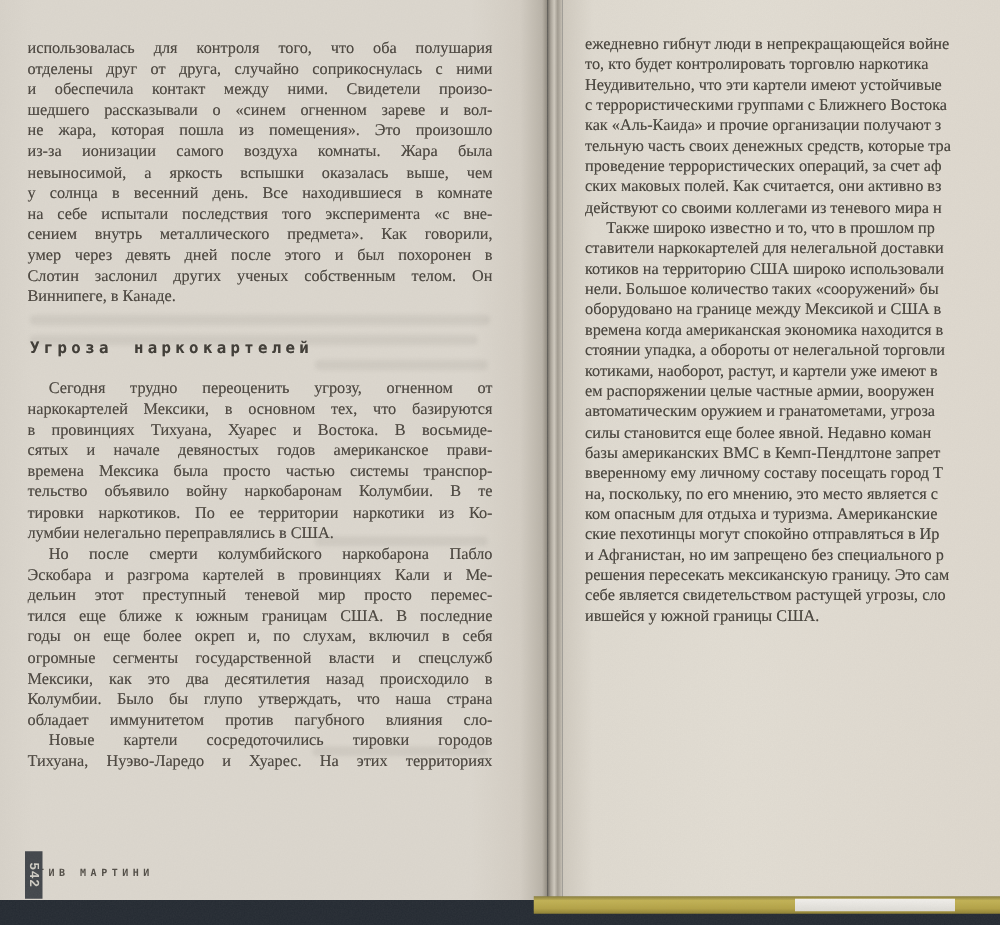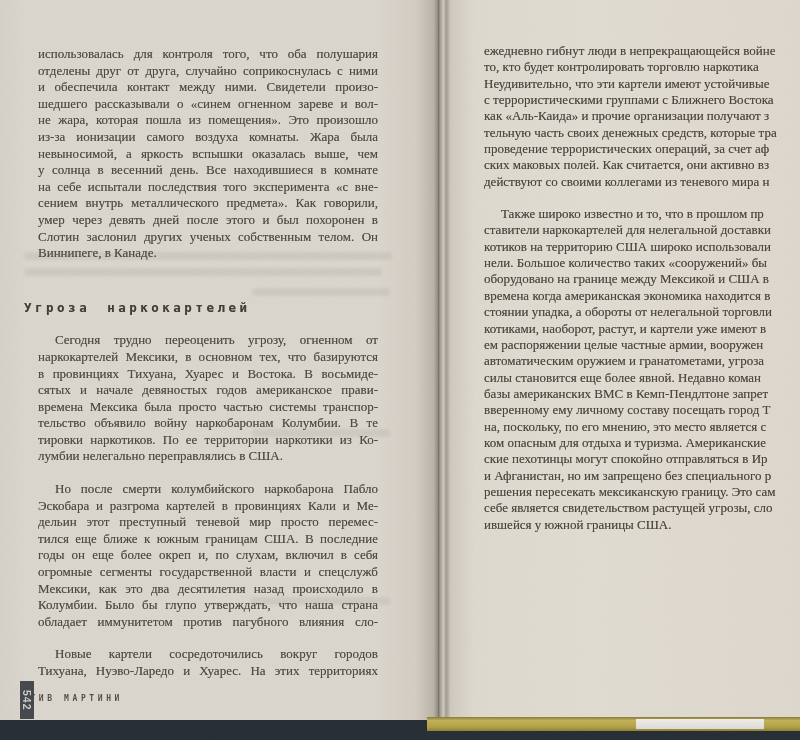--- a/index.html
+++ b/index.html
@@ -16,27 +16,27 @@
   .bottom-band{position:absolute;left:0;top:720px;width:800px;height:20px;background:#242a32;}
   .edge-yellow{position:absolute;left:427px;top:717px;width:373px;height:14px;
     background:linear-gradient(180deg,#857a3a 0%,#c2b254 25%,#b3a246 70%,#8d7f33 100%);}
   .edge-white{position:absolute;left:636px;top:719px;width:128px;height:10px;
     background:linear-gradient(180deg,#f2f0ec,#dddbd5);}
   
   .left-text{position:absolute;left:22px;top:30px;width:372px;color:#4b463f;
     font-size:13px;line-height:16.6px;text-shadow:0 0 .5px rgba(75,70,63,.55);}
   .right-text{position:absolute;left:468px;top:27px;width:345px;color:#47433c;
     font-size:13px;line-height:16.35px;text-shadow:0 0 .5px rgba(71,67,60,.55);}
-  .para{margin:16px;}
+  .para{margin:0;}
   .line{overflow:hidden;}
   .left-text .line{text-align:justify;text-align-last:justify;}
   .left-text .line.plast{text-align-last:left;}
   .right-text .line{white-space:pre;text-align:left;}
   .ind{text-indent:17px;}
-  .heading{margin:38px 0 16px 2px;font-family:"DejaVu Sans Mono",monospace;
+  .heading{margin:24px 0 16px 2px;font-family:"DejaVu Sans Mono",monospace;
     font-weight:bold;font-size:12.5px;letter-spacing:3.5px;word-spacing:6px;color:#3e3b35;}
   .footer-author{position:absolute;left:22px;top:694px;font-family:"DejaVu Sans Mono",monospace;
     font-weight:bold;font-size:8px;letter-spacing:3.6px;color:#514d46;}
   .page-num-box{position:absolute;left:20px;top:681px;width:14px;height:38px;background:#42464b;
     display:flex;align-items:center;justify-content:center;}
   .page-num{writing-mode:vertical-rl;font-family:"Liberation Sans",sans-serif;font-weight:bold;
     font-size:10.5px;letter-spacing:1px;color:#cfccc4;}
   
   .ghost{position:absolute;background:#57534b;opacity:.09;filter:blur(1.6px);border-radius:3px;}
   .g1{left:24px;top:252px;width:368px;height:8px;}
@@ -93,21 +93,21 @@
         <div class="line">Эскобара и разгрома картелей в провинциях Кали и Ме-</div>
         <div class="line">дельин этот преступный теневой мир просто перемес-</div>
         <div class="line">тился еще ближе к южным границам США. В последние</div>
         <div class="line">годы он еще более окреп и, по слухам, включил в себя</div>
         <div class="line">огромные сегменты государственной власти и спецслужб</div>
         <div class="line">Мексики, как это два десятилетия назад происходило в</div>
         <div class="line">Колумбии. Было бы глупо утверждать, что наша страна</div>
         <div class="line">обладает иммунитетом против пагубного влияния сло-</div>
       </div>
       <div class="para">
-        <div class="line ind">Новые картели сосредоточились вокруг городов</div>
+        <div class="line ind">Новые картели сосредоточились тировки городов</div>
         <div class="line">Тихуана, Нуэво-Ларедо и Хуарес. На этих территориях</div>
       </div>
     </div>
   <div class="right-text">
       <div class="para">
         <div class="line">ежедневно гибнут люди в непрекращающейся войне</div>
         <div class="line">то, кто будет контролировать торговлю наркотика</div>
         <div class="line">Неудивительно, что эти картели имеют устойчивые</div>
         <div class="line">с террористическими группами с Ближнего Востока</div>
         <div class="line">как «Аль-Каида» и прочие организации получают з</div>

